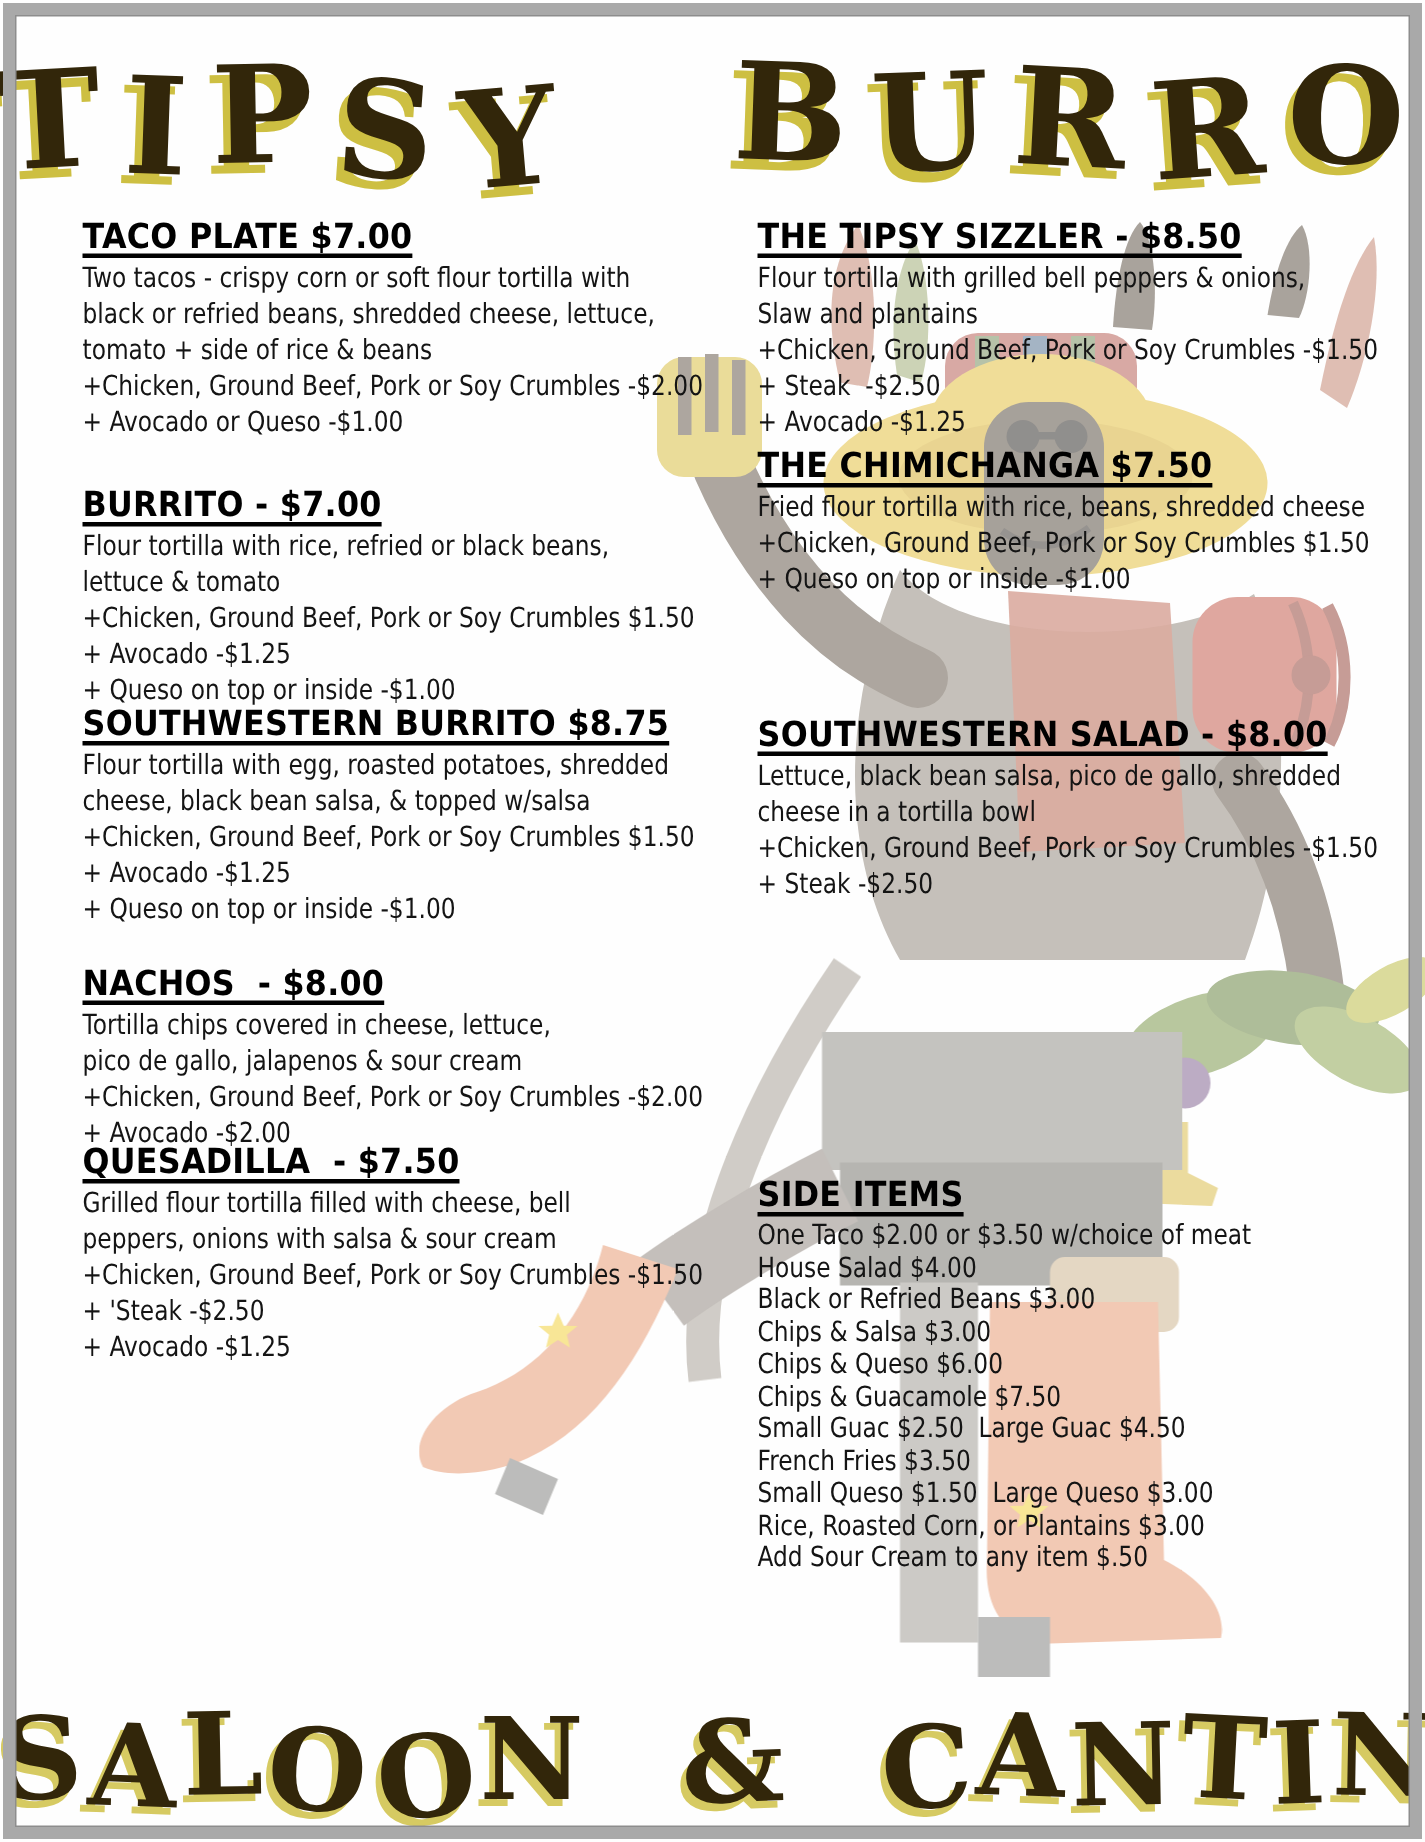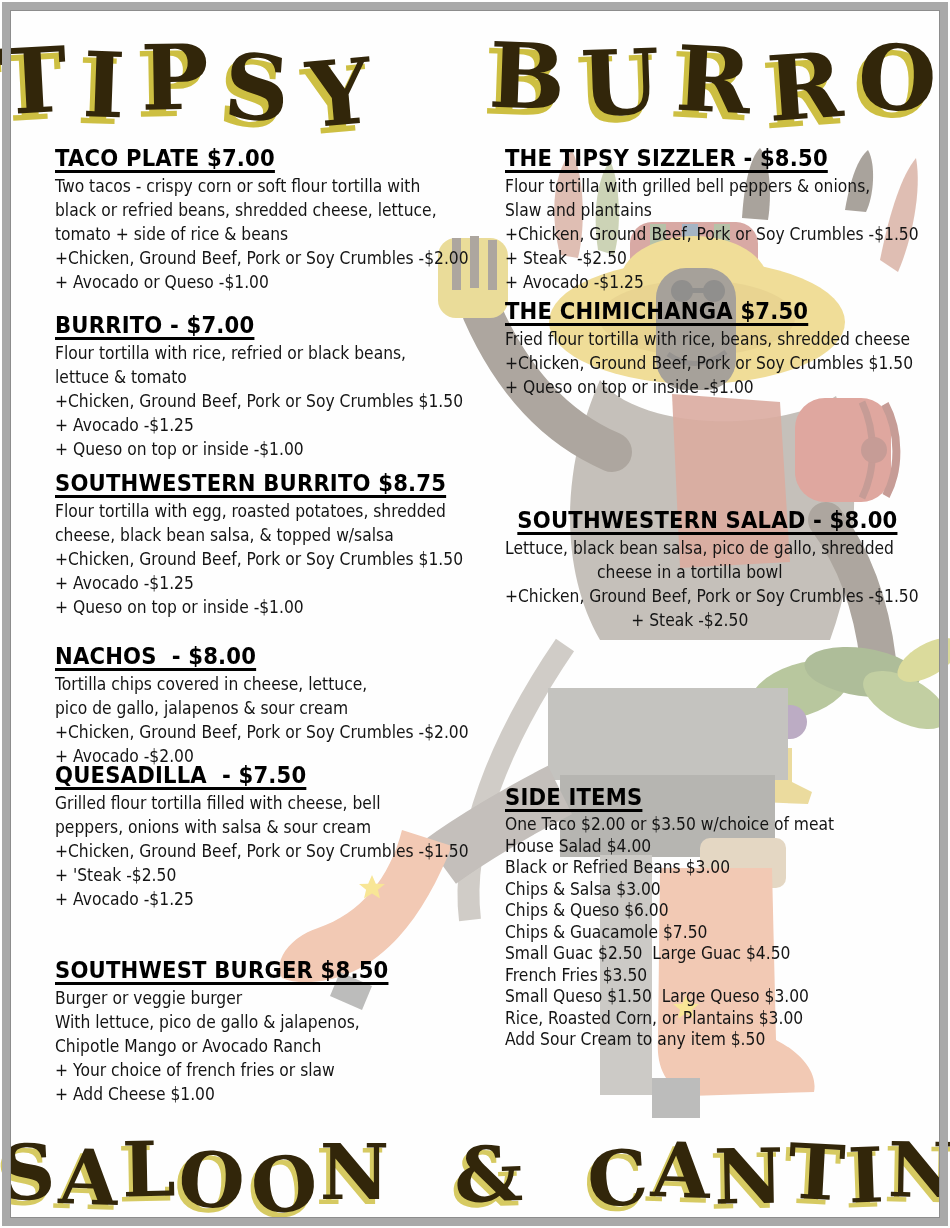--- a/index.html
+++ b/index.html
@@ -100,21 +100,21 @@
 
   <div class="col col-left">
       <section class="menu-section" style="top: 145px;">
         <h2 class="sec-head">TACO PLATE $7.00</h2>
         <p class="sec-line" style="line-height: 24px;">Two tacos - crispy corn or soft flour tortilla with</p>
         <p class="sec-line" style="line-height: 24px;">black or refried beans, shredded cheese, lettuce,</p>
         <p class="sec-line" style="line-height: 24px;">tomato + side of rice &amp; beans</p>
         <p class="sec-line" style="line-height: 24px;">+Chicken, Ground Beef, Pork or Soy Crumbles -$2.00</p>
         <p class="sec-line" style="line-height: 24px;">+ Avocado or Queso -$1.00</p>
       </section>
-      <section class="menu-section" style="top: 312px;">
+      <section class="menu-section" style="top: 324px;">
         <h2 class="sec-head">BURRITO - $7.00</h2>
         <p class="sec-line" style="line-height: 24px;">Flour tortilla with rice, refried or black beans,</p>
         <p class="sec-line" style="line-height: 24px;">lettuce &amp; tomato</p>
         <p class="sec-line" style="line-height: 24px;">+Chicken, Ground Beef, Pork or Soy Crumbles $1.50</p>
         <p class="sec-line" style="line-height: 24px;">+ Avocado -$1.25</p>
         <p class="sec-line" style="line-height: 24px;">+ Queso on top or inside -$1.00</p>
       </section>
       <section class="menu-section" style="top: 470px;">
         <h2 class="sec-head">SOUTHWESTERN BURRITO $8.75</h2>
         <p class="sec-line" style="line-height: 24px;">Flour tortilla with egg, roasted potatoes, shredded</p>
@@ -131,45 +131,37 @@
         <p class="sec-line" style="line-height: 24px;">+ Avocado -$2.00</p>
       </section>
       <section class="menu-section" style="top: 762px;">
         <h2 class="sec-head">QUESADILLA  - $7.50</h2>
         <p class="sec-line" style="line-height: 24px;">Grilled flour tortilla filled with cheese, bell</p>
         <p class="sec-line" style="line-height: 24px;">peppers, onions with salsa &amp; sour cream</p>
         <p class="sec-line" style="line-height: 24px;">+Chicken, Ground Beef, Pork or Soy Crumbles -$1.50</p>
         <p class="sec-line" style="line-height: 24px;">+ 'Steak -$2.50</p>
         <p class="sec-line" style="line-height: 24px;">+ Avocado -$1.25</p>
       </section>
-      <section class="menu-section" style="top: 957px;">
-        <h2 class="sec-head">SOUTHWEST BURGER $8.50</h2>
-        <p class="sec-line" style="line-height: 24px;">Burger or veggie burger</p>
-        <p class="sec-line" style="line-height: 24px;">With lettuce, pico de gallo &amp; jalapenos,</p>
-        <p class="sec-line" style="line-height: 24px;">Chipotle Mango or Avocado Ranch</p>
-        <p class="sec-line" style="line-height: 24px;">+ Your choice of french fries or slaw</p>
-        <p class="sec-line" style="line-height: 24px;">+ Add Cheese $1.00</p>
-      </section>
     </div>
   <div class="col col-right">
       <section class="menu-section" style="top: 145px;">
         <h2 class="sec-head">THE TIPSY SIZZLER - $8.50</h2>
         <p class="sec-line" style="line-height: 24px;">Flour tortilla with grilled bell peppers &amp; onions,</p>
         <p class="sec-line" style="line-height: 24px;">Slaw and plantains</p>
         <p class="sec-line" style="line-height: 24px;">+Chicken, Ground Beef, Pork or Soy Crumbles -$1.50</p>
         <p class="sec-line" style="line-height: 24px;">+ Steak  -$2.50</p>
         <p class="sec-line" style="line-height: 24px;">+ Avocado -$1.25</p>
       </section>
       <section class="menu-section" style="top: 298px;">
         <h2 class="sec-head">THE CHIMICHANGA $7.50</h2>
         <p class="sec-line" style="line-height: 24px;">Fried flour tortilla with rice, beans, shredded cheese</p>
         <p class="sec-line" style="line-height: 24px;">+Chicken, Ground Beef, Pork or Soy Crumbles $1.50</p>
         <p class="sec-line" style="line-height: 24px;">+ Queso on top or inside -$1.00</p>
       </section>
-      <section class="menu-section" style="top: 507px; text-align: center;">
+      <section class="menu-section" style="top: 477px;">
         <h2 class="sec-head">SOUTHWESTERN SALAD - $8.00</h2>
         <p class="sec-line" style="line-height: 24px;">Lettuce, black bean salsa, pico de gallo, shredded</p>
         <p class="sec-line" style="line-height: 24px;">cheese in a tortilla bowl</p>
         <p class="sec-line" style="line-height: 24px;">+Chicken, Ground Beef, Pork or Soy Crumbles -$1.50</p>
         <p class="sec-line" style="line-height: 24px;">+ Steak -$2.50</p>
       </section>
       <section class="menu-section" style="top: 784px;">
         <h2 class="sec-head">SIDE ITEMS</h2>
         <p class="sec-line" style="line-height: 21.5px;">One Taco $2.00 or $3.50 w/choice of meat</p>
         <p class="sec-line" style="line-height: 21.5px;">House Salad $4.00</p>

